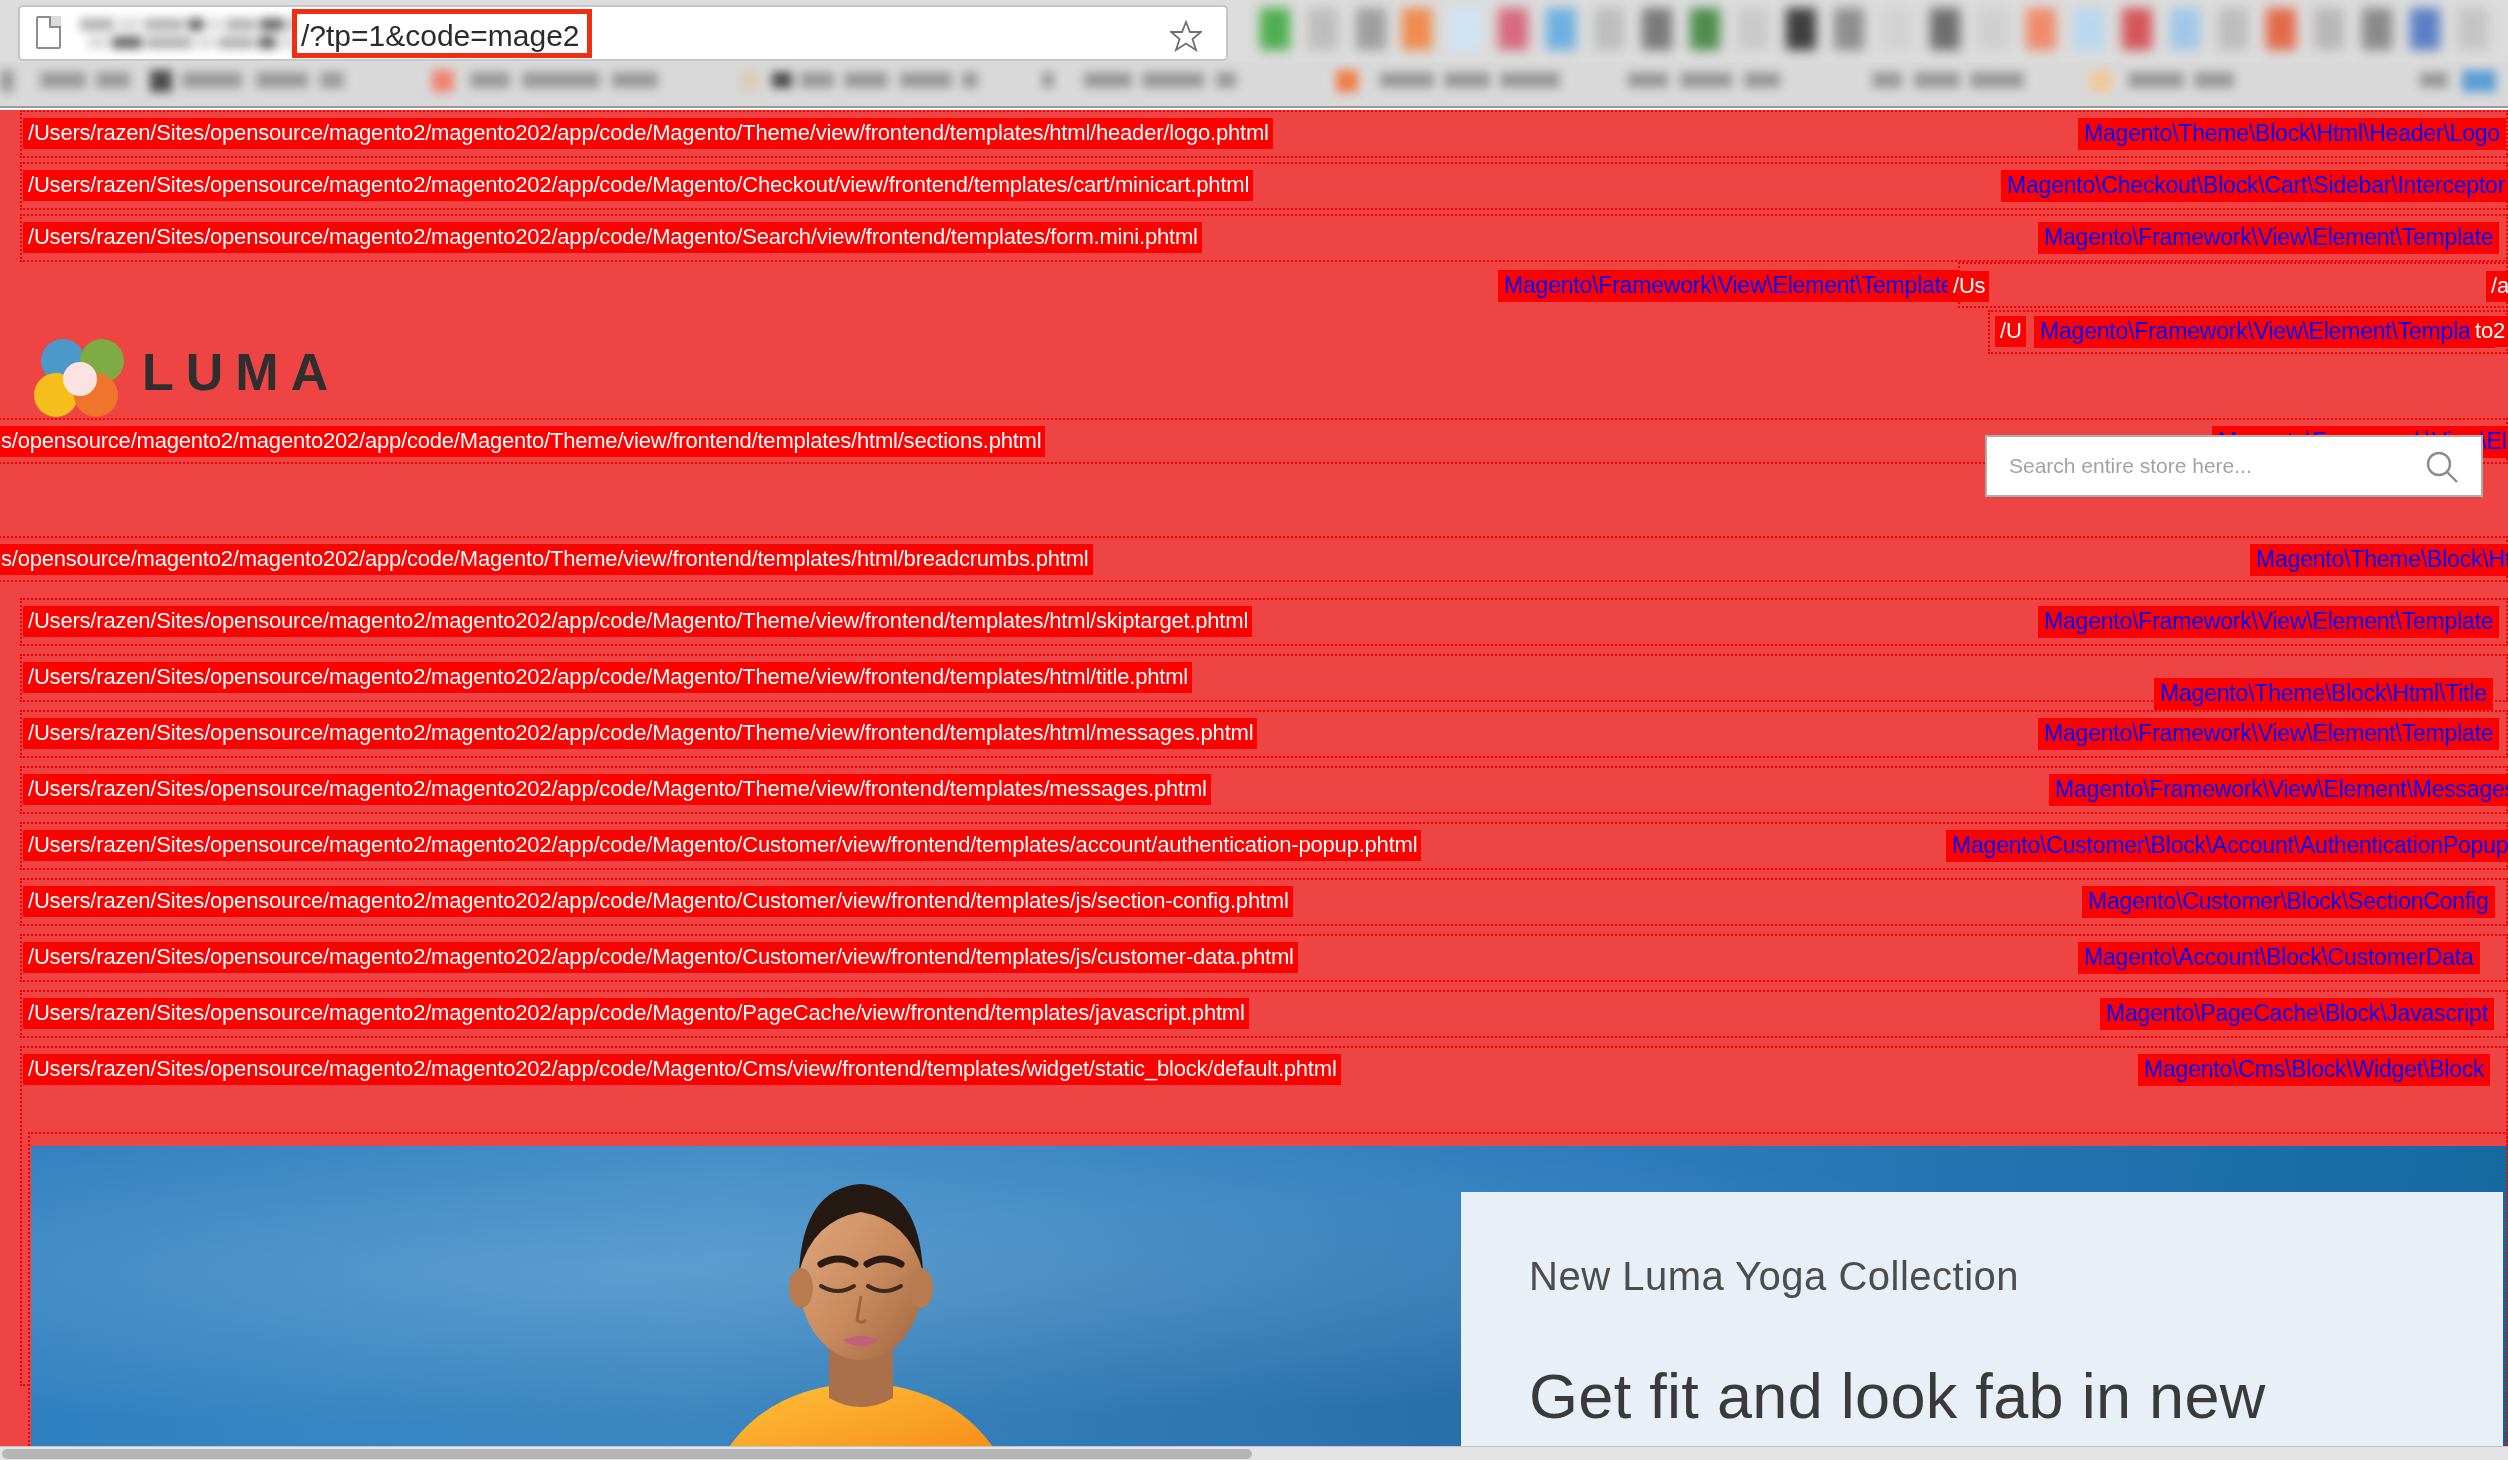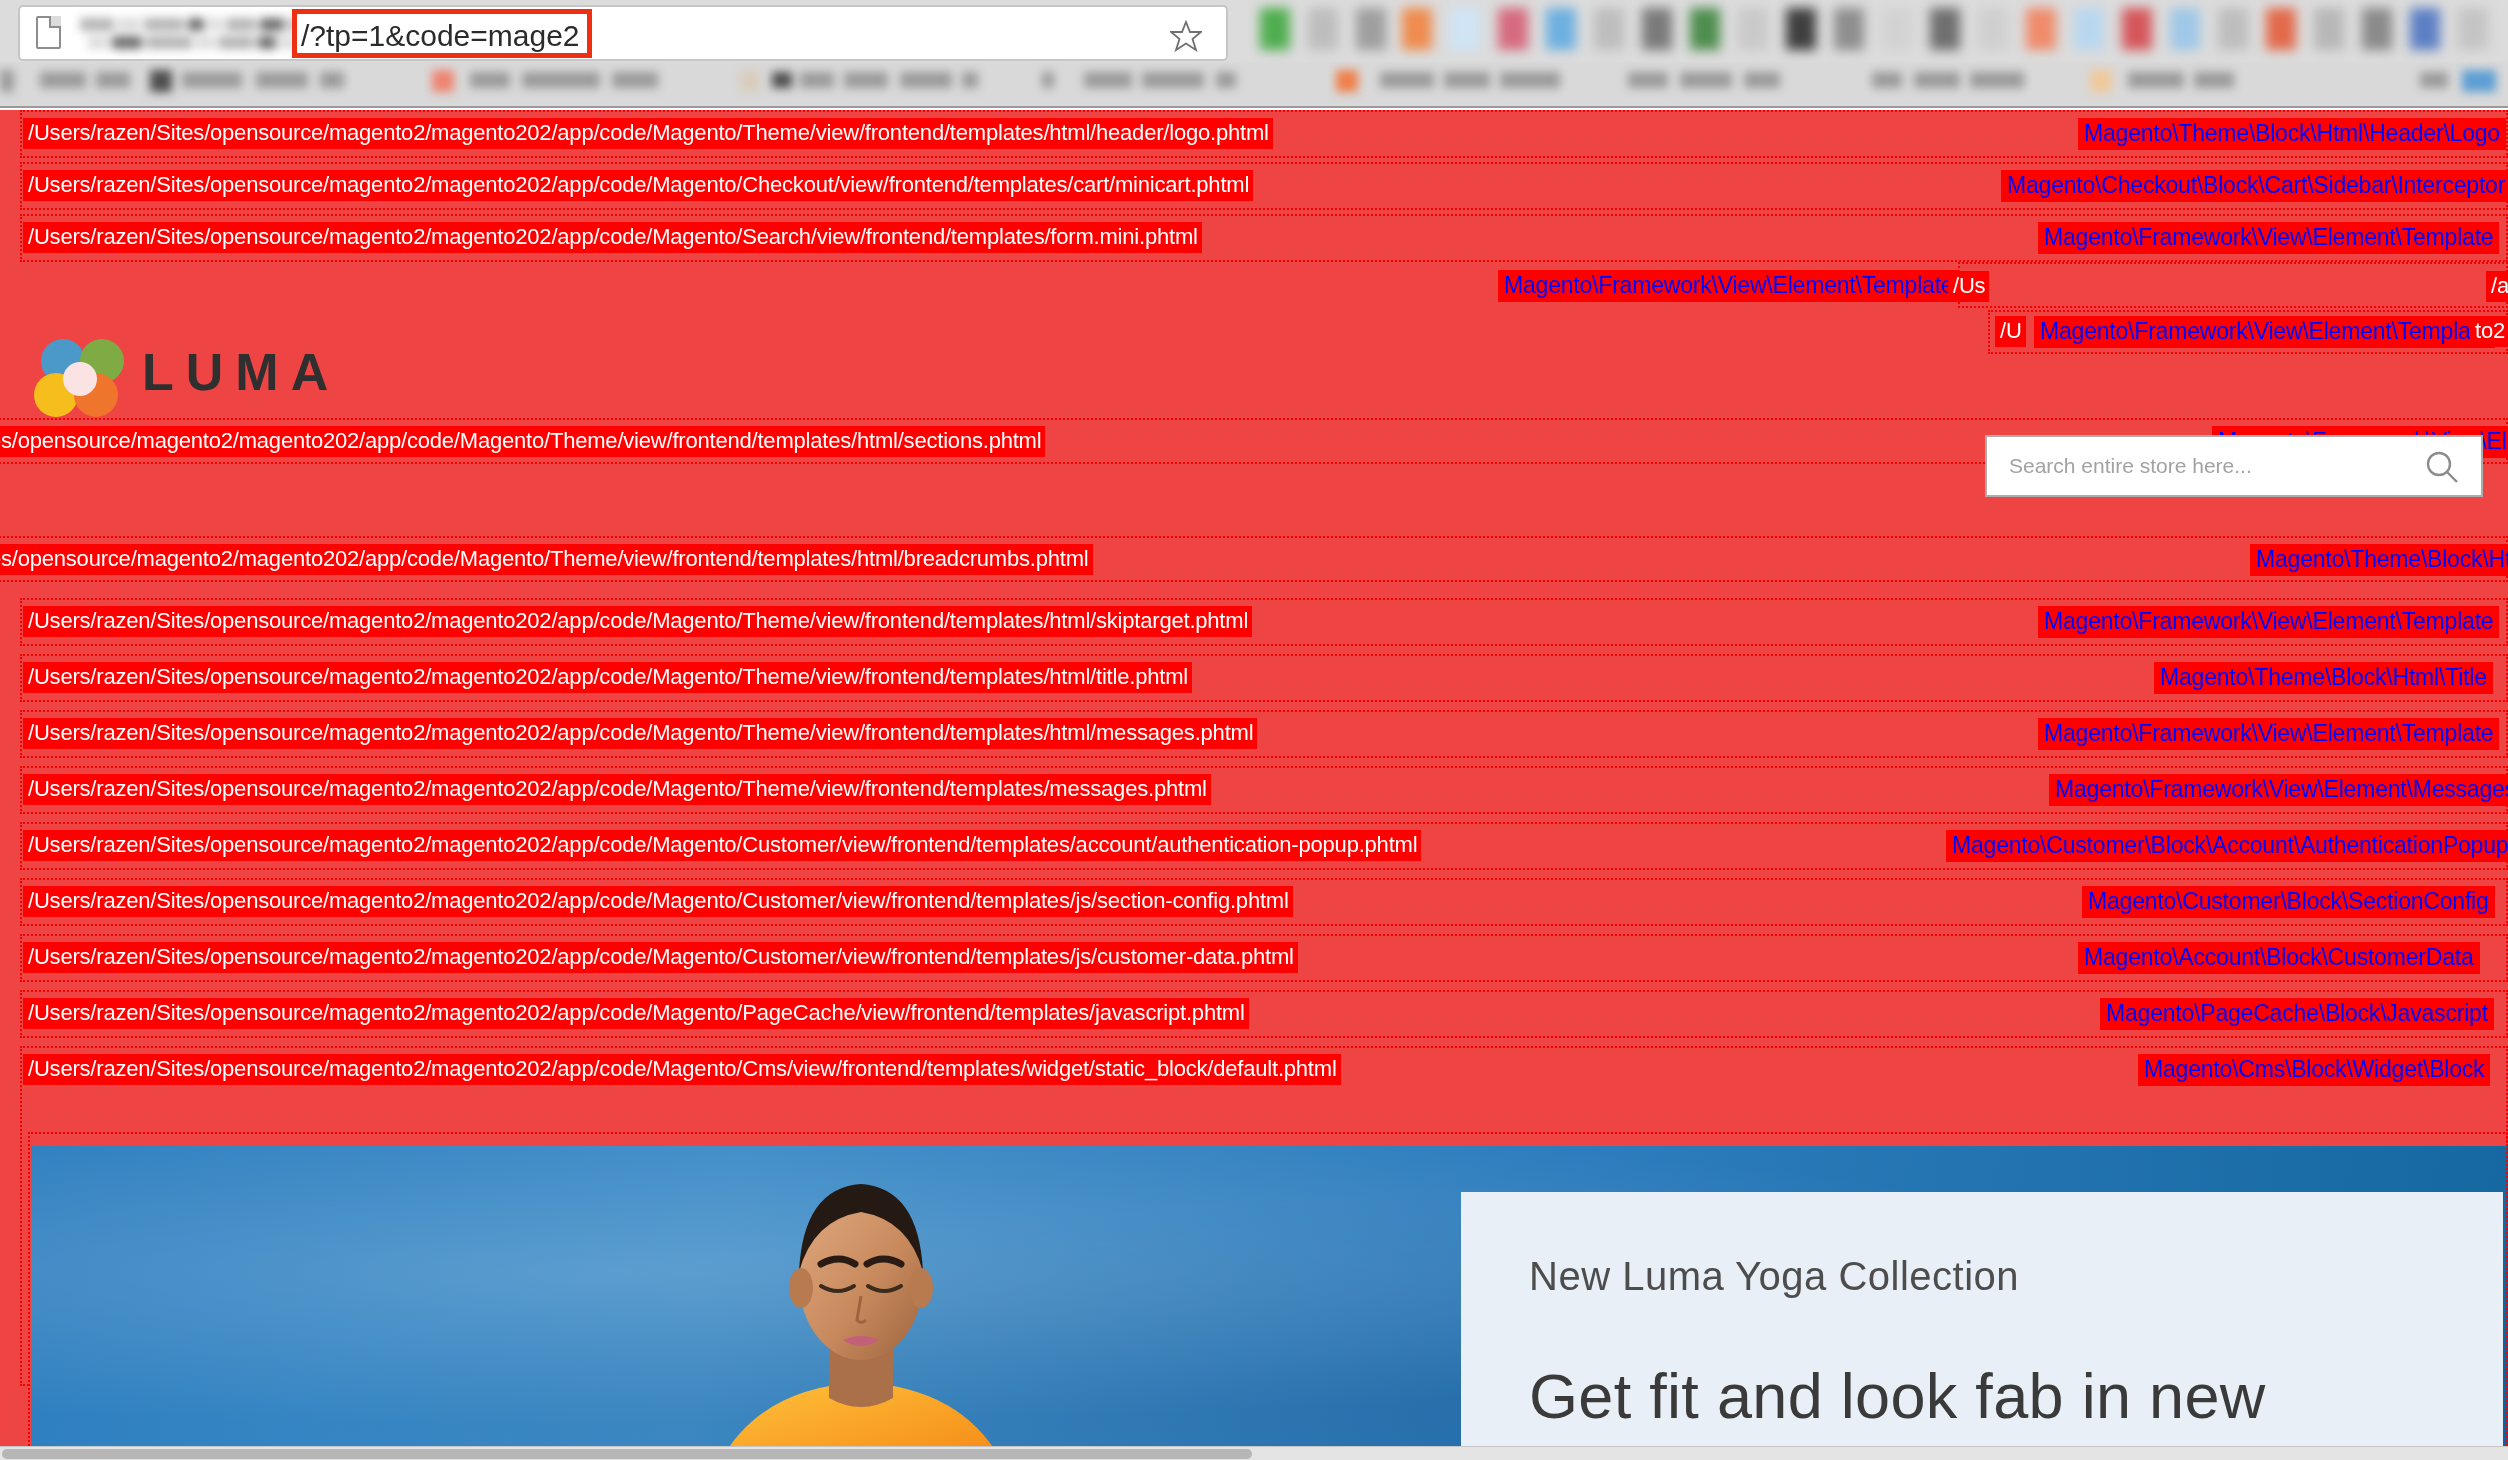--- a/index.html
+++ b/index.html
@@ -347,21 +347,21 @@
   <div class="hint" style="left:-24px; top:426px; width:2532px; height:46px;"></div>
   <div class="hint-path" style="left:-22px; top:434px;">tes/opensource/magento2/magento202/app/code/Magento/Theme/view/frontend/templates/html/breadcrumbs.phtml</div>
   <div class="hint-class" style="left:2250px; top:434px;">Magento\Theme\Block\Ht</div>
 
   <div class="hint" style="left:20px; top:488px; width:2488px; height:48px;"></div>
   <div class="hint-path" style="left:23px; top:496px;">/Users/razen/Sites/opensource/magento2/magento202/app/code/Magento/Theme/view/frontend/templates/html/skiptarget.phtml</div>
   <div class="hint-class" style="left:2038px; top:496px;">Magento\Framework\View\Element\Template</div>
 
   <div class="hint" style="left:20px; top:544px; width:2488px; height:48px;"></div>
   <div class="hint-path" style="left:23px; top:552px;">/Users/razen/Sites/opensource/magento2/magento202/app/code/Magento/Theme/view/frontend/templates/html/title.phtml</div>
-  <div class="hint-class" style="left:2154px; top:552px;">Magento\Theme\Block\Html\Title</div>
+  <div class="hint-class" style="left:2154px; top:568px;">Magento\Theme\Block\Html\Title</div>
 
   <div class="hint" style="left:20px; top:600px; width:2488px; height:48px;"></div>
   <div class="hint-path" style="left:23px; top:608px;">/Users/razen/Sites/opensource/magento2/magento202/app/code/Magento/Theme/view/frontend/templates/html/messages.phtml</div>
   <div class="hint-class" style="left:2038px; top:608px;">Magento\Framework\View\Element\Template</div>
 
   <div class="hint" style="left:20px; top:656px; width:2488px; height:48px;"></div>
   <div class="hint-path" style="left:23px; top:664px;">/Users/razen/Sites/opensource/magento2/magento202/app/code/Magento/Theme/view/frontend/templates/messages.phtml</div>
   <div class="hint-class" style="left:2022px; top:664px;margin-left:27px;">Magento\Framework\View\Element\Messages</div>
 
   <div class="hint" style="left:20px; top:712px; width:2488px; height:48px;"></div>

